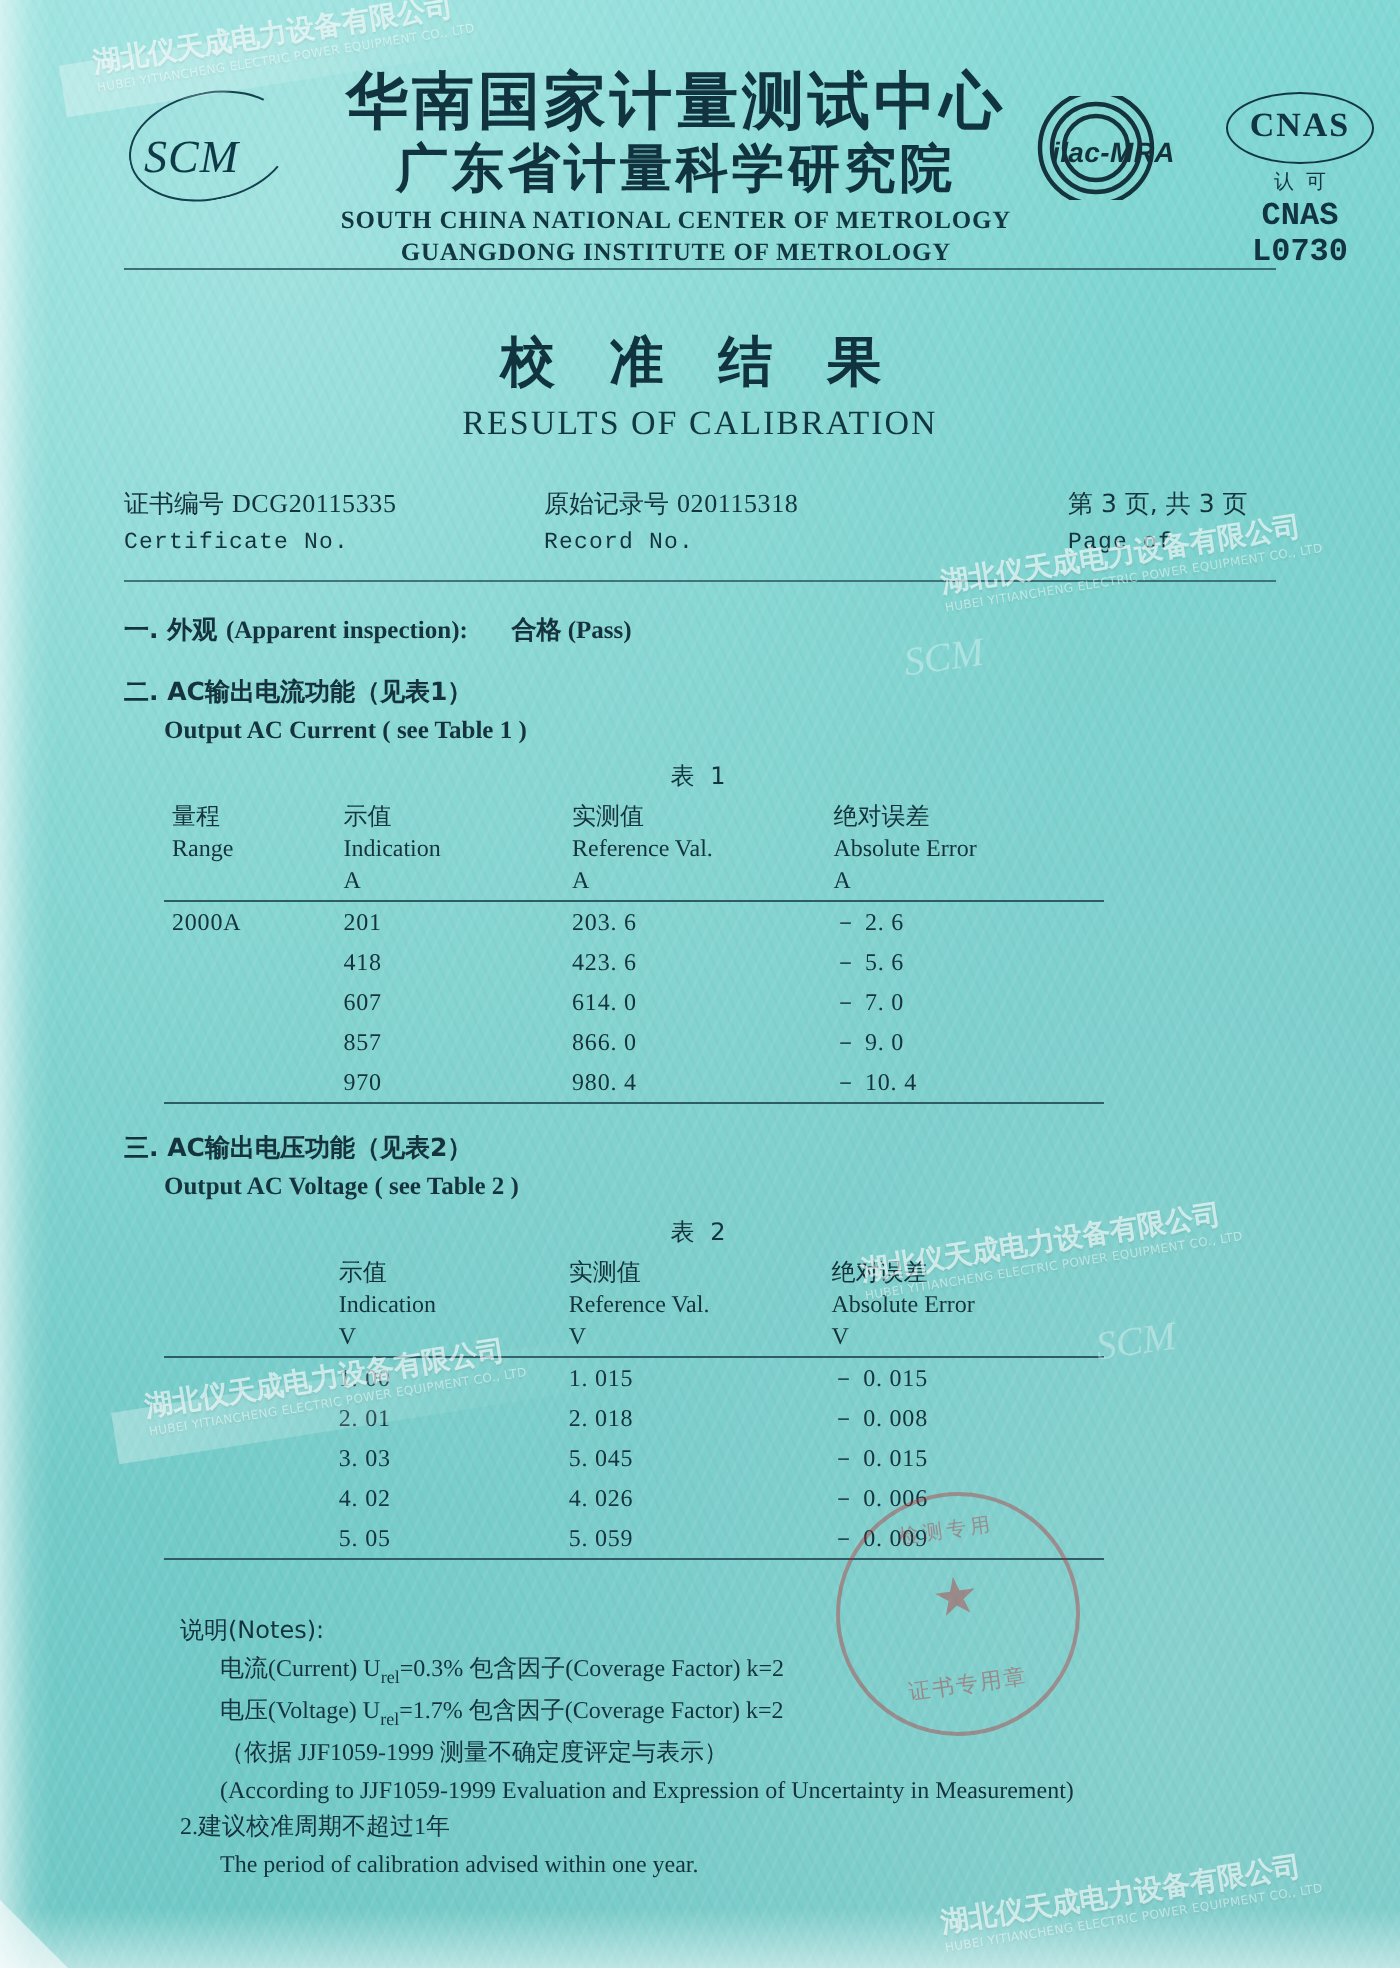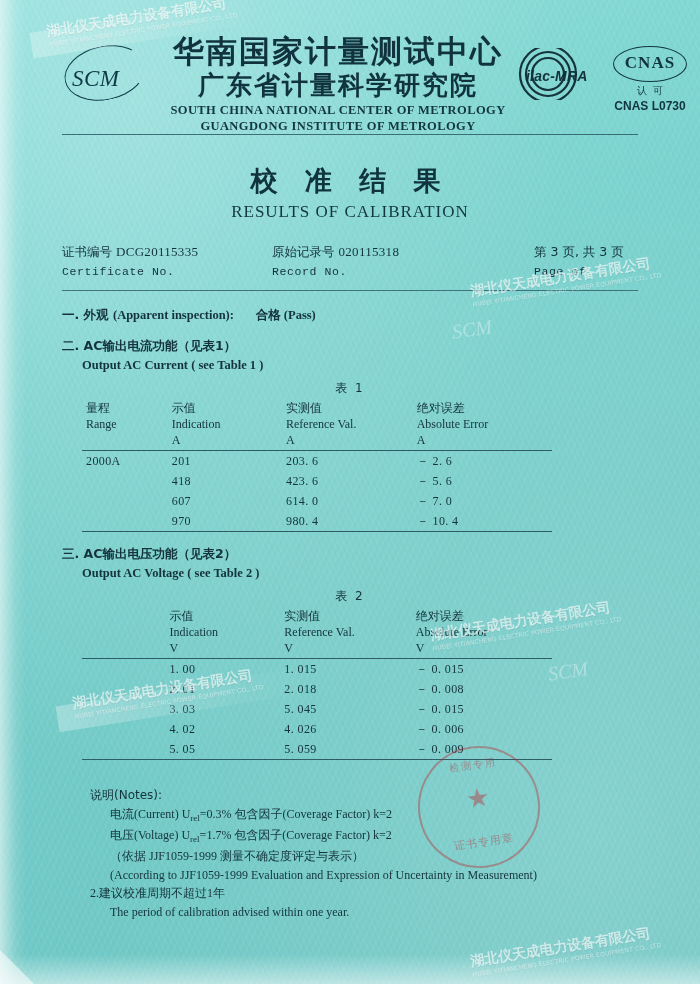--- a/index.html
+++ b/index.html
@@ -169,23 +169,23 @@
   }
   .cnas .cn-sub {
     font-family: "DejaVu Sans", sans-serif;
     font-size: 10px;
     margin-top: 2px;
     color: #133540;
     letter-spacing: 6px;
     text-indent: 6px;
   }
   .cnas .code {
-    font-family: Liberation Sans, sans-serif;
-    font-weight: bold;
-    font-size: 12px;
+    font-family: Liberation Mono, monospace;
+    font-weight: bold;
+    font-size: 16px;
     margin-top: 1px;
     color: #113440;
   }
 
   .rule {
     height: 1px;
     background: #2d5b66;
     margin: 4px 62px 0 62px;
     opacity: 0.85;
   }
@@ -534,20 +534,26 @@
             <td class="num">418</td>
             <td class="num">423. 6</td>
             <td class="num">－ 5. 6</td>
           </tr>
           <tr>
             <td class="num"></td>
             <td class="num">607</td>
             <td class="num">614. 0</td>
             <td class="num">－ 7. 0</td>
           </tr>
+          <tr>
+            <td class="num"></td>
+            <td class="num">857</td>
+            <td class="num">866. 0</td>
+            <td class="num">－ 9. 0</td>
+          </tr>
           <tr class="bot-line">
             <td class="num"></td>
             <td class="num">970</td>
             <td class="num">980. 4</td>
             <td class="num">－ 10. 4</td>
           </tr>
         </tbody>
       </table>
 
       <div class="sec">

